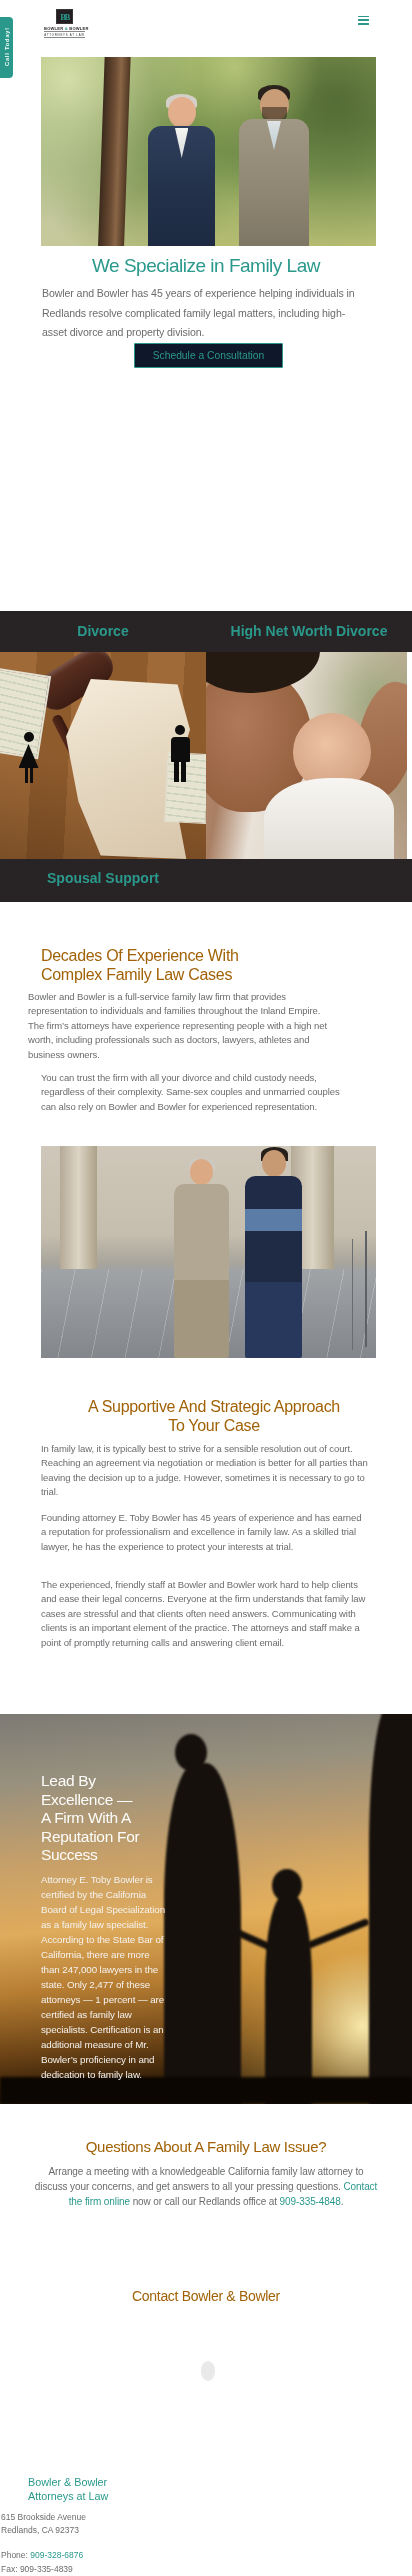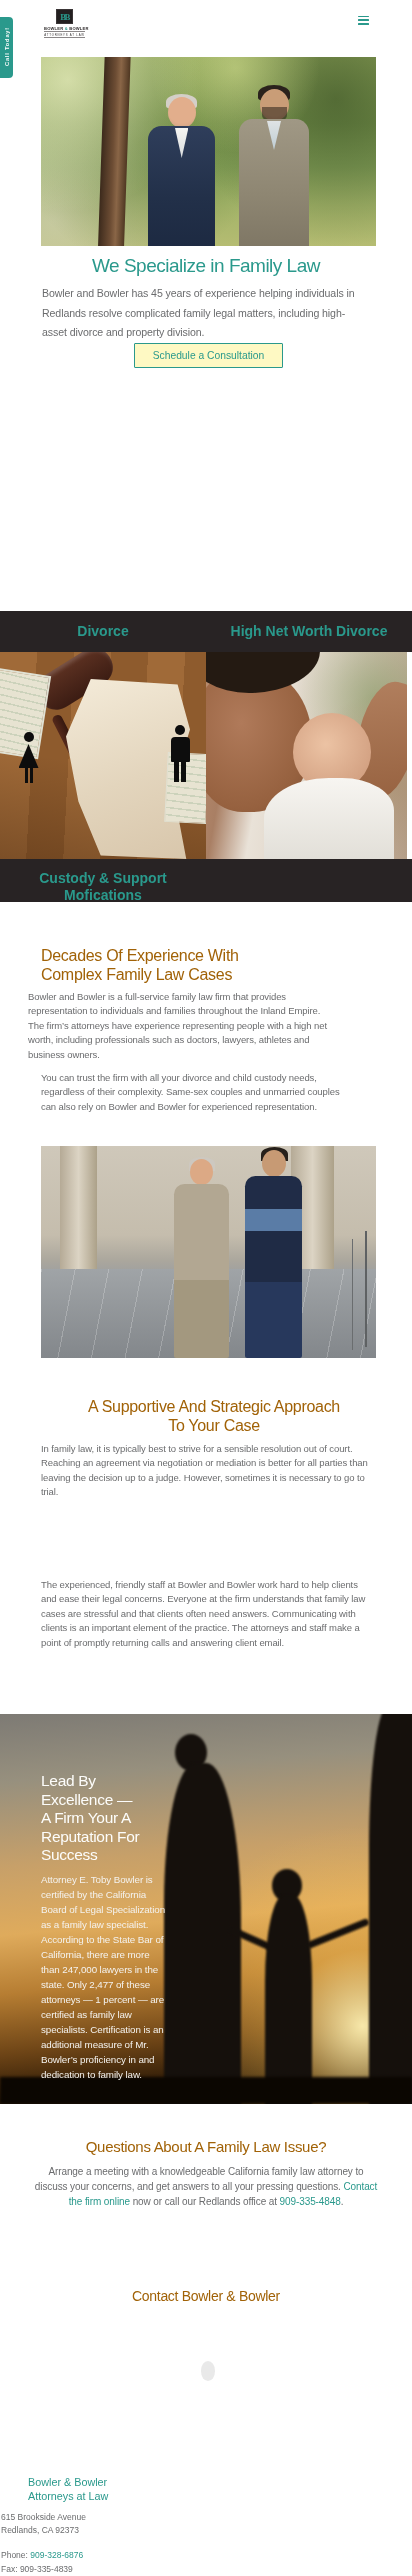--- a/index.html
+++ b/index.html
@@ -49,21 +49,21 @@
   .man2 .head { left:20.6px; top:1px; width:29px; height:32px; background:radial-gradient(circle at 50% 38%,#c99d77 60%,#b0835f); }
   .man2 .beard { position:absolute; left:23px; top:18.5px; width:25px; height:16.5px; border-radius:0 0 50% 50%; background:rgba(40,31,24,.55); }
   .man2 .torso { left:0; top:31px; width:70px; height:127px; background:linear-gradient(180deg,#a09885,#8e8672 60%,#7f7765); }
   .man2 .shirt { left:28px; top:33px; width:14px; height:29px; background:linear-gradient(#dfe3e4,#becdd4); }
 
   
   .h-teal { color:#2a998c; font-weight:400; }
   .hero-title { position:absolute; top:255px; width:100%; text-align:center; font-size:19px; letter-spacing:-0.5px; }
   .hero-sub { position:absolute; left:42px; top:284px; width:326px; font-size:10.6px; line-height:19.6px;
     color:#6b6c6e; letter-spacing:-0.1px; }
-  .cta { position:absolute; left:134px; top:343px; width:149px; height:25px; background:#fef9c3;
+  .cta { position:absolute; left:134px; top:343px; width:149px; height:25px; background:#0f172a;
     border:0.8px solid #2a998c; color:#2a998c; font-size:10.3px; display:flex; align-items:center;
     justify-content:center; cursor:pointer; border-radius:1px; }
 
   
   .band { position:absolute; left:0; width:412px; background:#282324; display:flex; }
   .band1 { top:611px; height:41px; }
   .band2 { top:859px; height:43px; overflow:visible; }
   .band .cell { width:206px; display:flex; align-items:center; justify-content:center; }
   .band h3 { color:#2a998c; font-size:14px; font-weight:bold; text-align:center; line-height:17px; cursor:pointer; }
   .band2 .cell { align-items:flex-start; padding-top:10.8px; }
@@ -260,21 +260,21 @@
       <div class="dad-face"></div>
       <div class="dad-hair"></div>
       <div class="dad-hand"></div>
       <div class="baby-head"></div>
       <div class="baby-body"></div>
     </div>
   </div>
 
   <div class="band band2">
     <div class="cell">
-      <h3>Custody &amp; Support Mofications</h3>
+      <h3>Spousal Support</h3>
     </div>
   </div>
 
   <h2 class="sec-h2 decades-h2">Decades Of Experience With Complex Family Law Cases</h2>
   <p class="body-p decades-p1">Bowler and Bowler is a full-service family law firm that provides representation to individuals and families throughout the Inland Empire. The firm’s attorneys have experience representing people with a high net worth, including professionals such as doctors, lawyers, athletes and business owners.</p>
   <p class="body-p decades-p2">You can trust the firm with all your divorce and child custody needs, regardless of their complexity. Same-sex couples and unmarried couples can also rely on Bowler and Bowler for experienced representation.</p>
 
   <div class="walking-photo">
     <div class="wp-col wp-col1"></div>
     <div class="wp-col wp-col2"></div>
@@ -290,32 +290,33 @@
       <div class="wbody"></div>
     </div>
     <div class="rail"></div>
     <div class="rail2"></div>
   </div>
 
   <h2 class="sec-h2 approach-h2">
     <span>A Supportive And Strategic Approach To Your Case</span>
   </h2>
   <p class="body-p approach-p1">In family law, it is typically best to strive for a sensible resolution out of court. Reaching an agreement via negotiation or mediation is better for all parties than leaving the decision up to a judge. However, sometimes it is necessary to go to trial.</p>
+  <p class="body-p approach-p2">Founding attorney E. Toby Bowler has 45 years of experience and has earned a reputation for professionalism and excellence in family law. As a skilled trial lawyer, he has the experience to protect your interests at trial.</p>
   <p class="body-p approach-p3">The experienced, friendly staff at Bowler and Bowler work hard to help clients and ease their legal concerns. Everyone at the firm understands that family law cases are stressful and that clients often need answers. Communicating with clients is an important element of the practice. The attorneys and staff make a point of promptly returning calls and answering client email.</p>
 
   <div class="sunset">
     <div class="sil sil-mom-head"></div>
     <div class="sil sil-mom"></div>
     <div class="sil sil-arm1"></div>
     <div class="sil sil-kid-head"></div>
     <div class="sil sil-kid"></div>
     <div class="sil sil-arm2"></div>
     <div class="sil sil-dad"></div>
     <div class="sunset-grass"></div>
-    <h2 class="sunset-h2">Lead By Excellence — A Firm Your A Reputation For Success</h2>
+    <h2 class="sunset-h2">Lead By Excellence — A Firm With A Reputation For Success</h2>
     <p class="sunset-p">Attorney E. Toby Bowler is certified by the California Board of Legal Specialization as a family law specialist. According to the State Bar of California, there are more than 247,000 lawyers in the state. Only 2,477 of these attorneys — 1 percent — are certified as family law specialists. Certification is an additional measure of Mr. Bowler’s proficiency in and dedication to family law.</p>
   </div>
 
   <h2 class="sec-h2 questions-h2">Questions About A Family Law Issue?</h2>
   <p class="questions-p">
     <span>Arrange a meeting with a knowledgeable California family law attorney to discuss your concerns, and get answers to all your pressing questions. </span><span class="tlink">Contact the firm online</span><span> now or call our Redlands office at </span><span class="tlink">909-335-4848</span><span>.</span>
   </p>
 
   <h2 class="sec-h2 contact-h2">Contact Bowler &amp; Bowler</h2>
   <div class="spinner"></div>

